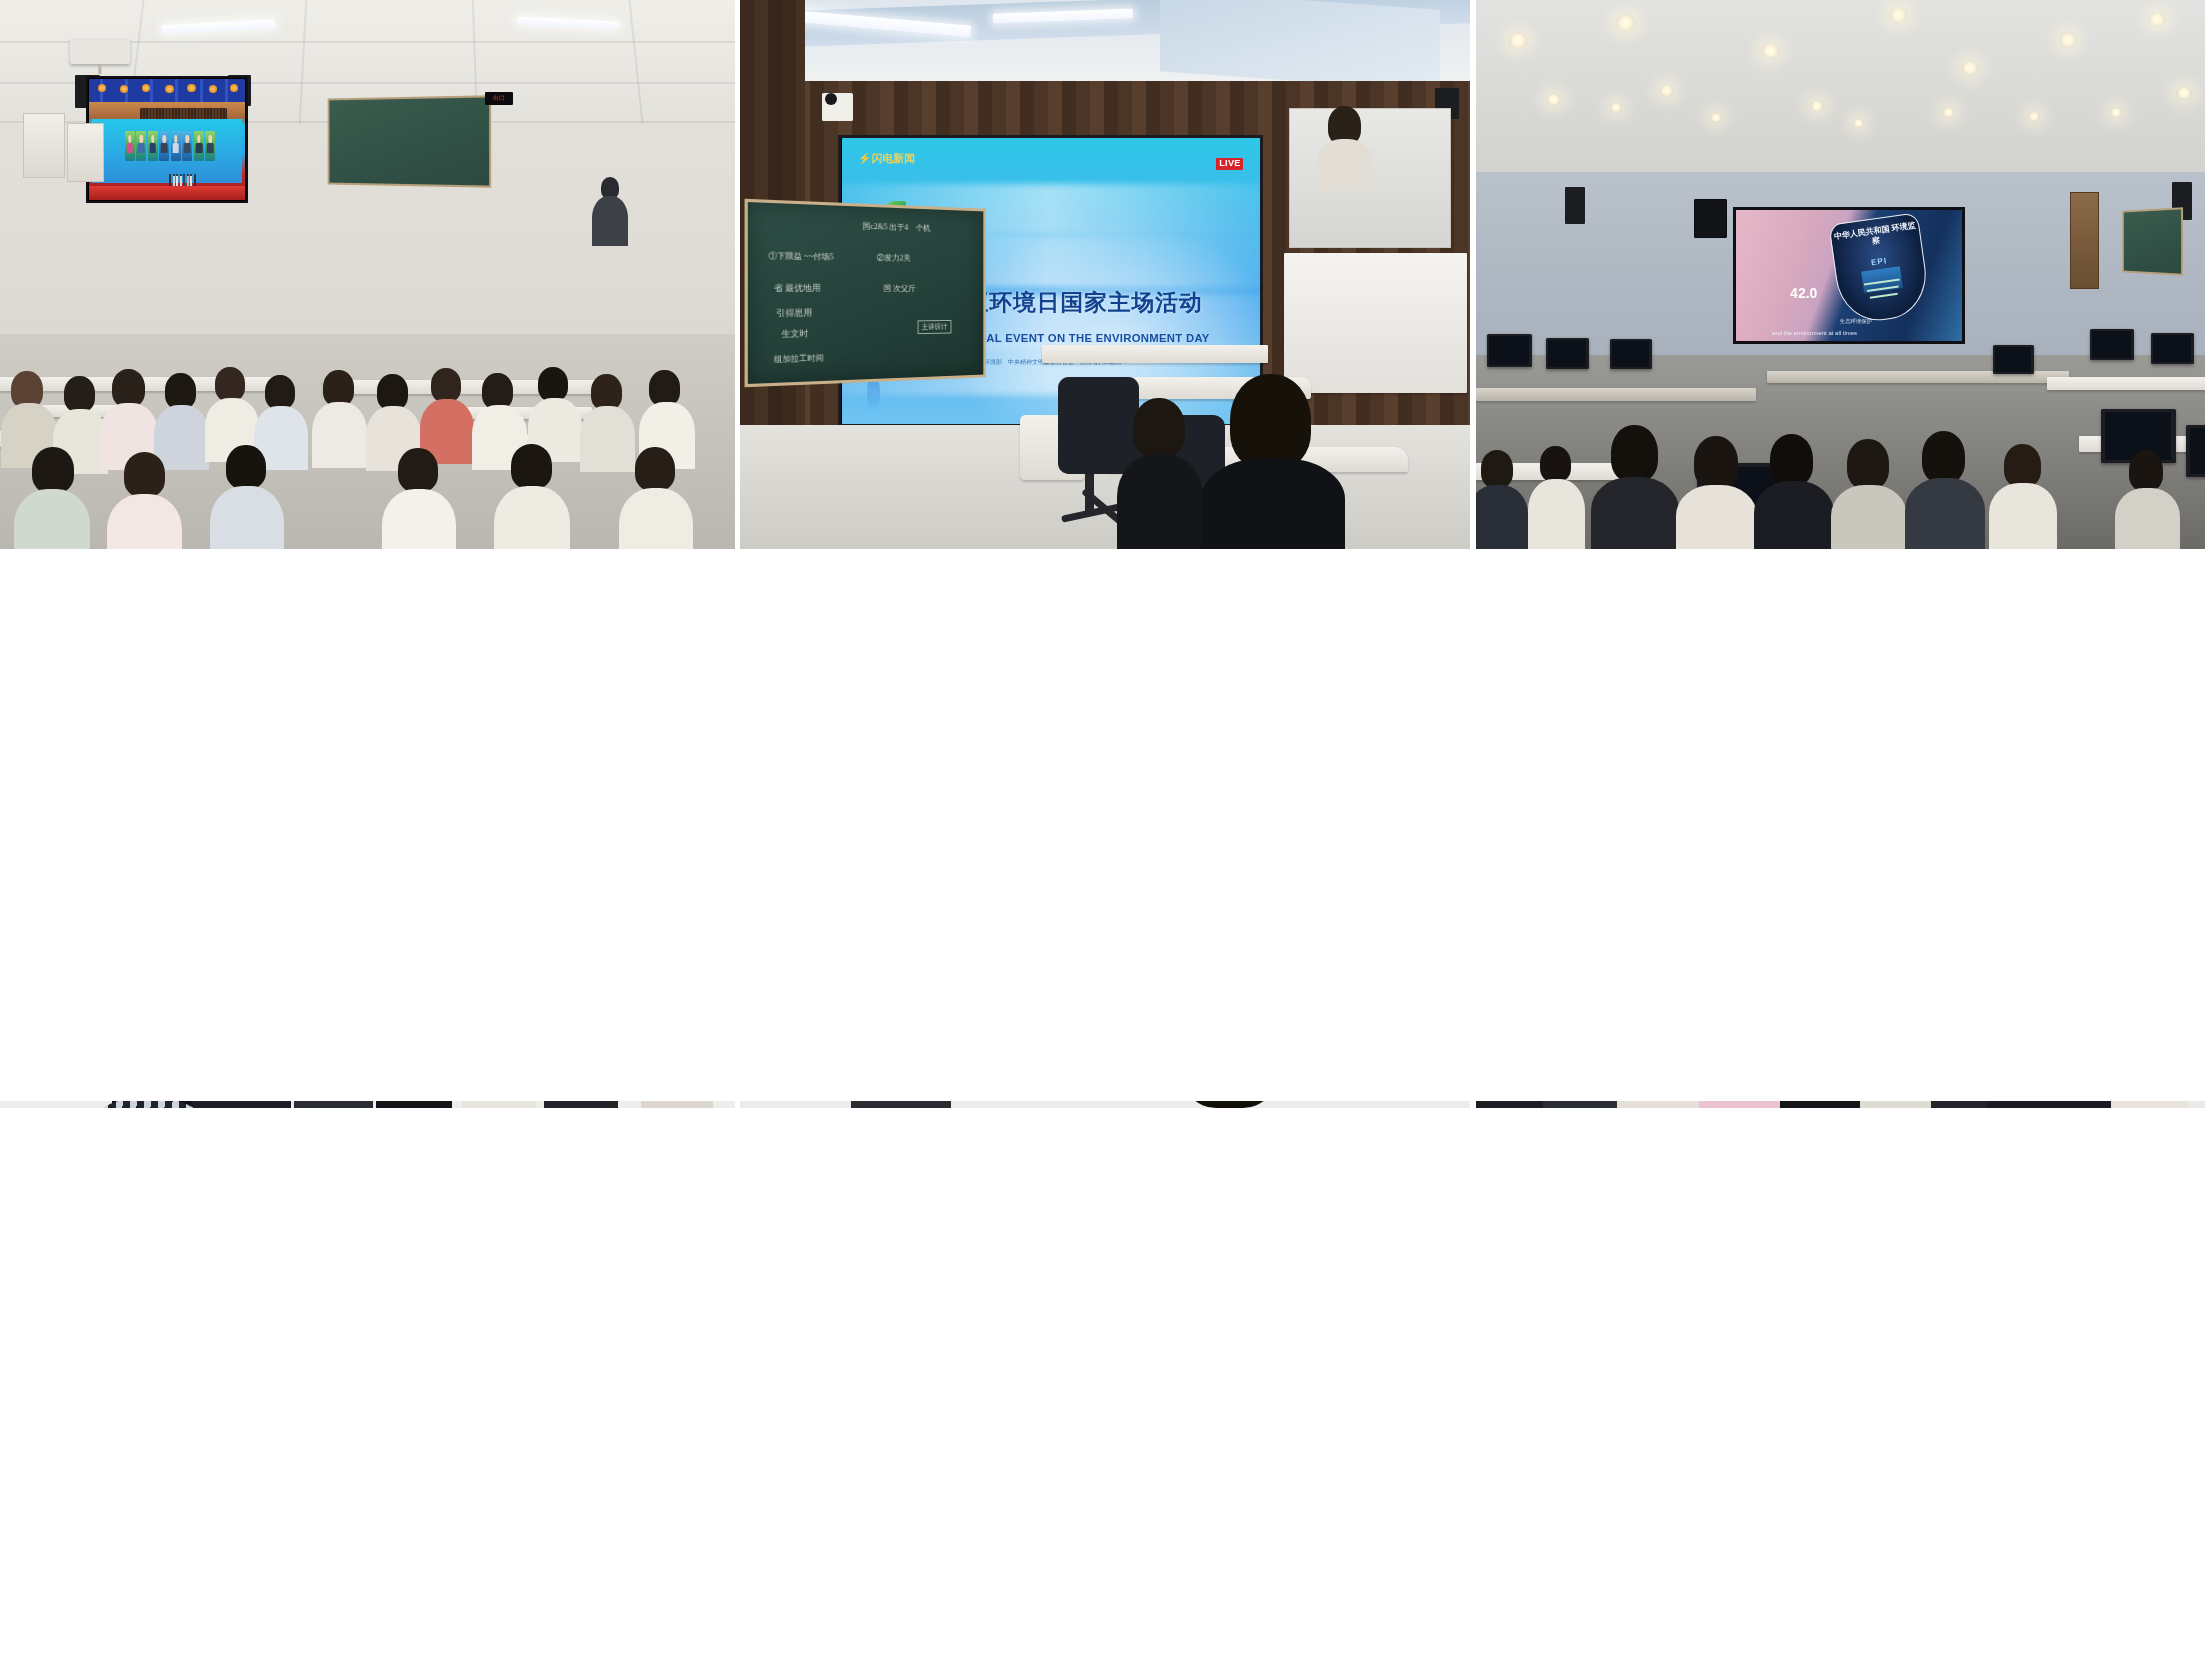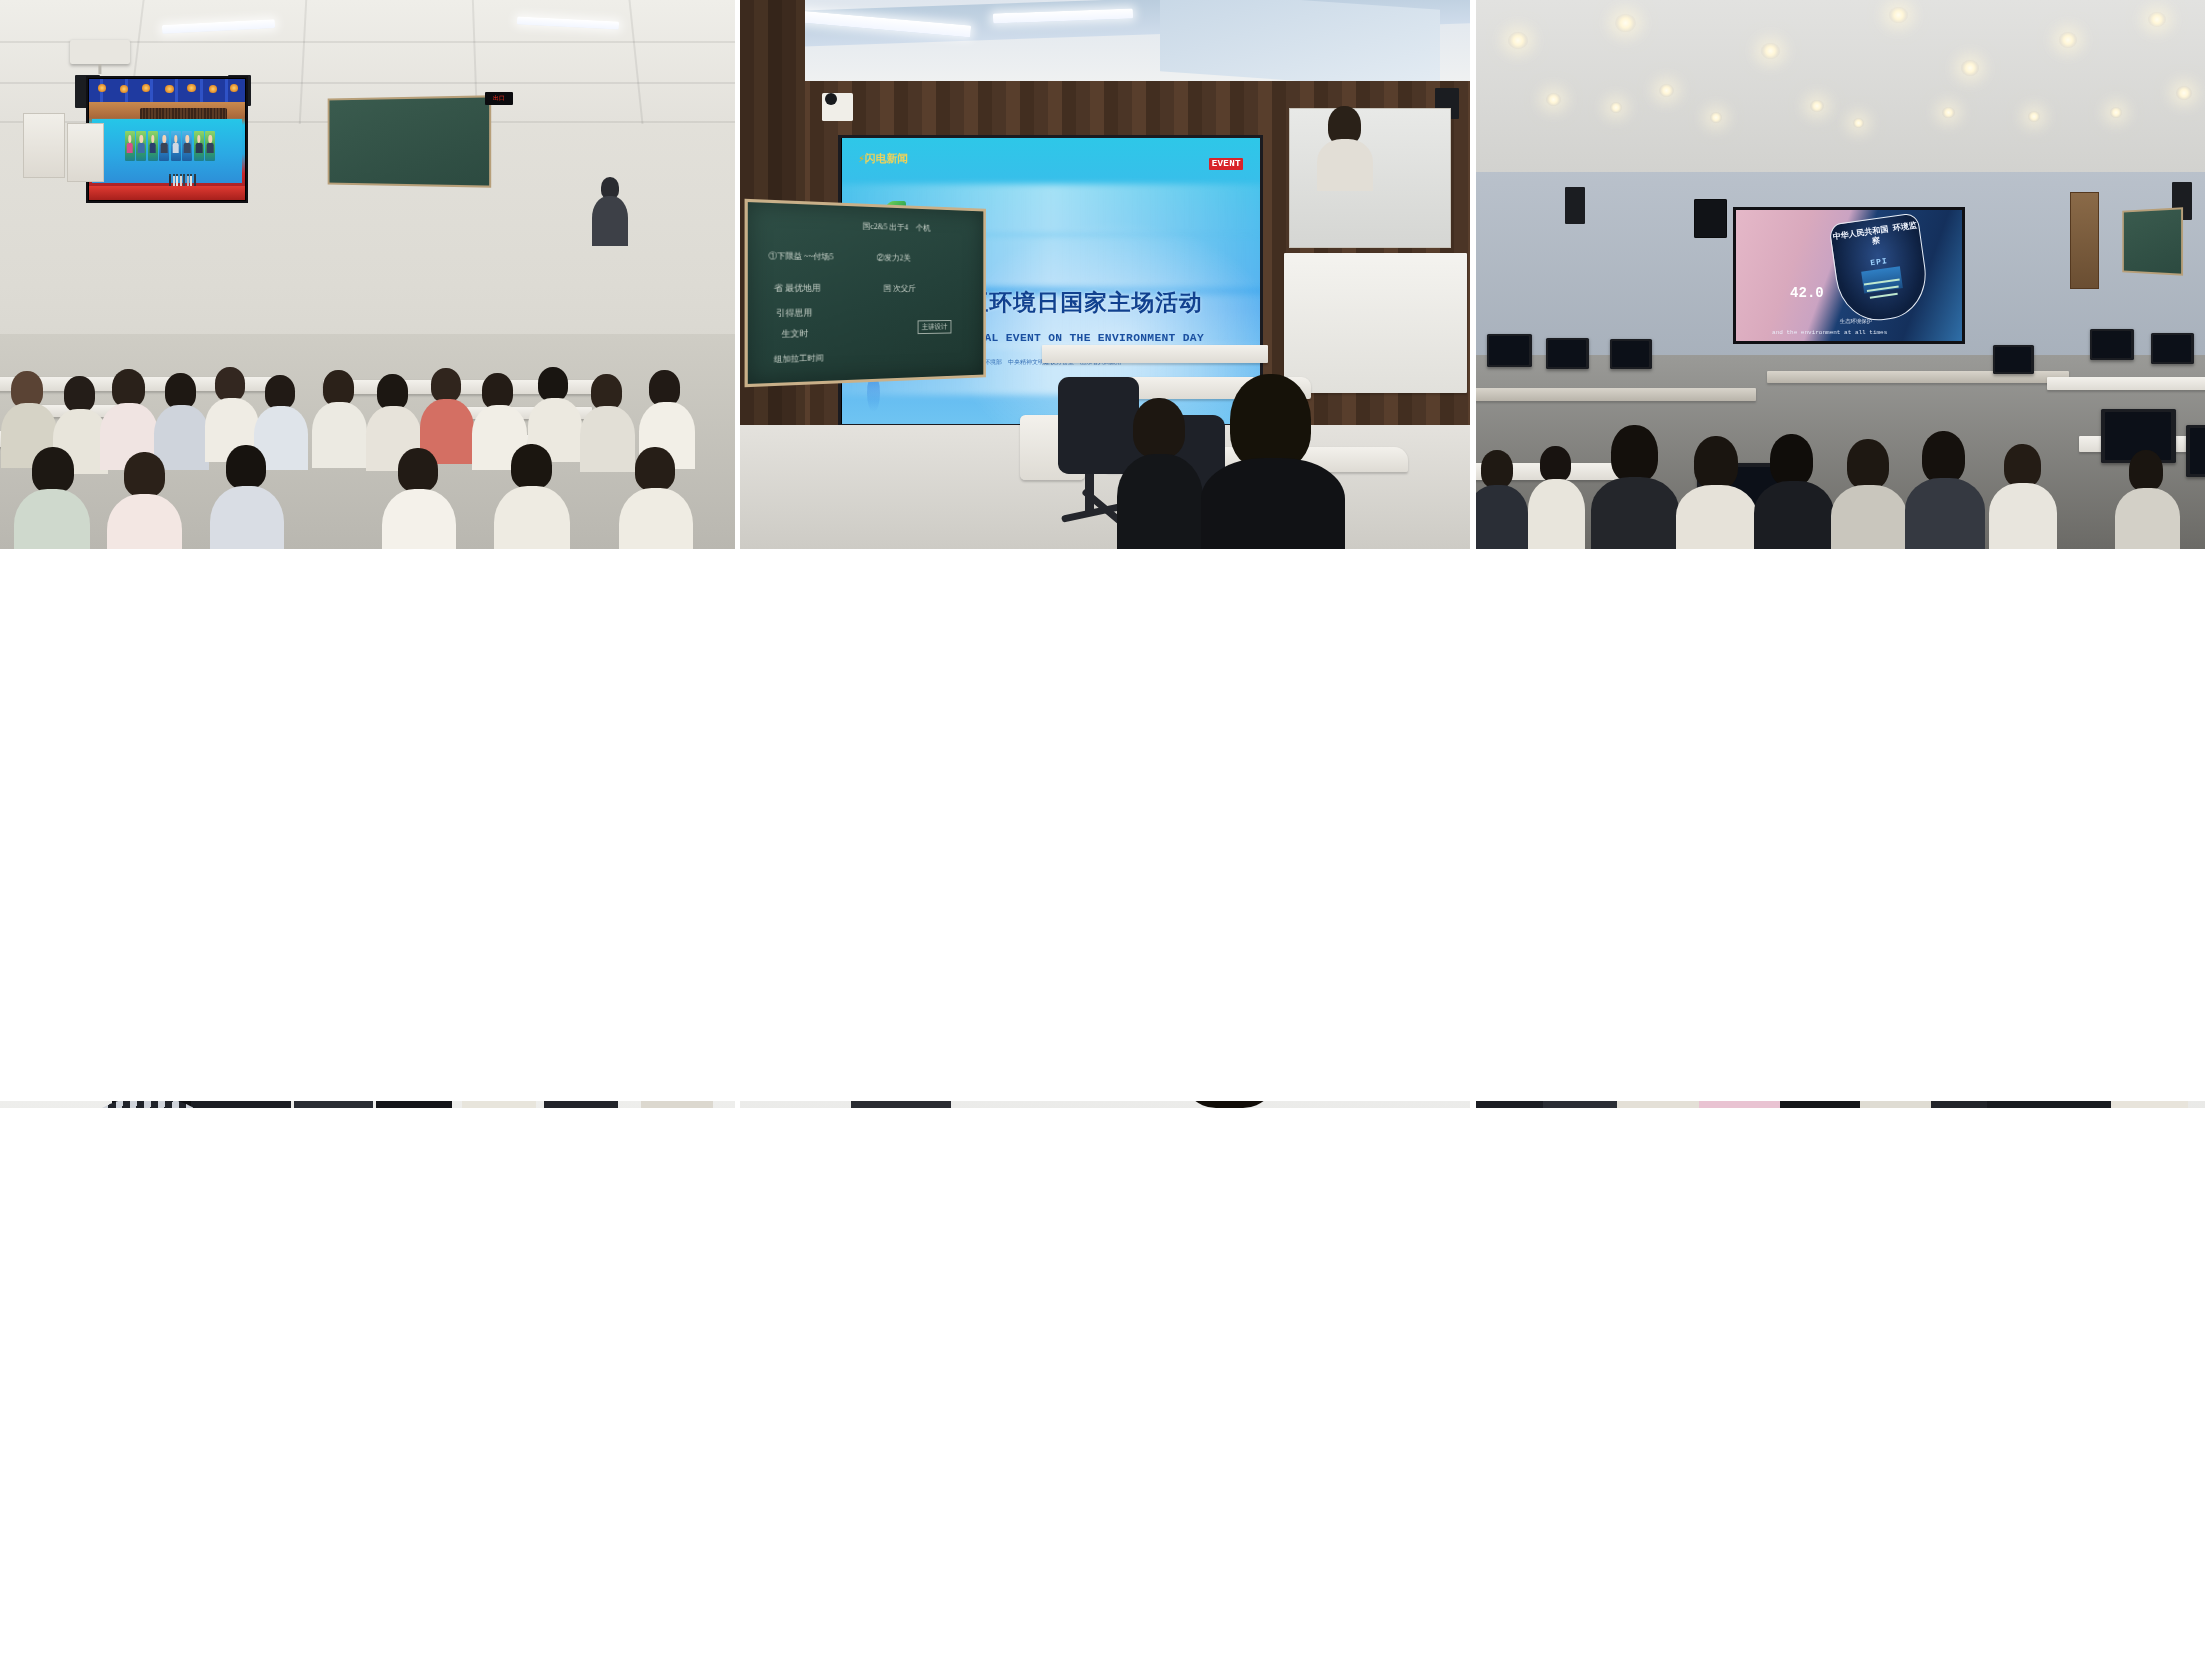--- a/index.html
+++ b/index.html
@@ -29,21 +29,21 @@
   .downlight{
     position:absolute; border-radius:50%;
     background:radial-gradient(circle,#fffdf0 0%,#fff6d8 35%,rgba(255,240,200,.35) 62%,rgba(255,240,200,0) 100%);
     box-shadow:0 0 14px 6.5px rgba(255,248,220,.55);
   }
   .tileline{ position:absolute; background:rgba(0,0,0,.07); }
 
   
   .screen{ position:absolute; overflow:hidden; }
   .screen .bezel{ position:absolute; inset:0; border:4.3px solid #101014; background:#000; }
-  .scr-inner{ position:absolute; inset:4.3px; overflow:hidden;font-family:Liberation Mono, monospace; }
+  .scr-inner{ position:absolute; inset:4.3px; overflow:hidden; }
 
   .live-badge{
     position:absolute; font-weight:bold; color:#fff;
     background:#d8232a; letter-spacing:0.3px; line-height:1;
     padding:1.1px 2.7px; border-radius:1.1px; z-index:9;
   }
   .chan-logo{ position:absolute; color:#ffd34d; font-weight:bold; z-index:9; opacity:.92;}
   .chan-logo .sw{ color:#ffb300; }
 
   
@@ -365,21 +365,21 @@
       <div class="bezel" style="border-width:3.2px;border-color:#1b1b20;"></div>
       <div class="scr-inner" style="inset:3.2px;">
         <div class="slide-env">
           <div class="wave" style="top:16%"></div>
           <div class="wave" style="top:34%"></div>
           <div class="wave" style="top:55%"></div>
           <div class="wave" style="top:72%"></div>
           <div class="chan-logo" style="left:4%;top:5%;font-size:10.8px;">
             <span class="sw">⚡</span><span>闪电新闻</span>
           </div>
-          <div class="live-badge" style="right:4%;top:7%;font-size:9.2px;">EVENT</div>
+          <div class="live-badge" style="right:4%;top:7%;font-size:9.2px;">LIVE</div>
           <div class="env-emblem" style="left:10%;top:22%;width:22.6px;height:33px;"></div>
           <div class="env-2023" style="left:8%;top:50%;font-size:31px;">2023</div>
           <div style="position:absolute;left:8%;top:66%;width:29px;height:24px;background:linear-gradient(135deg,#9ad84f,#2f9e63);"></div>
           <div class="env-title" style="left:24%;top:52%;font-size:22.6px;letter-spacing:1.1px;">六五环境日国家主场活动</div>
           <div class="env-sub" style="left:24%;top:68%;font-size:11.3px;">NATIONAL EVENT ON THE ENVIRONMENT DAY</div>
           <div class="env-org" style="left:24%;top:77%;font-size:6px;">主办单位：生态环境部　中央精神文明建设办公室　山东省人民政府</div>
           <div class="env-org" style="left:7.5%;top:72%;font-size:4.3px;width:14%;white-space:normal;line-height:1.15;color:#1f5ca8;">建设人与自然和谐共生的现代化</div>
           <div style="position:absolute;left:6%;bottom:4%;width:13px;height:38px;background:linear-gradient(180deg,rgba(40,120,220,.55),rgba(40,120,220,0));border-radius:50%;"></div>
         </div>
       </div>

